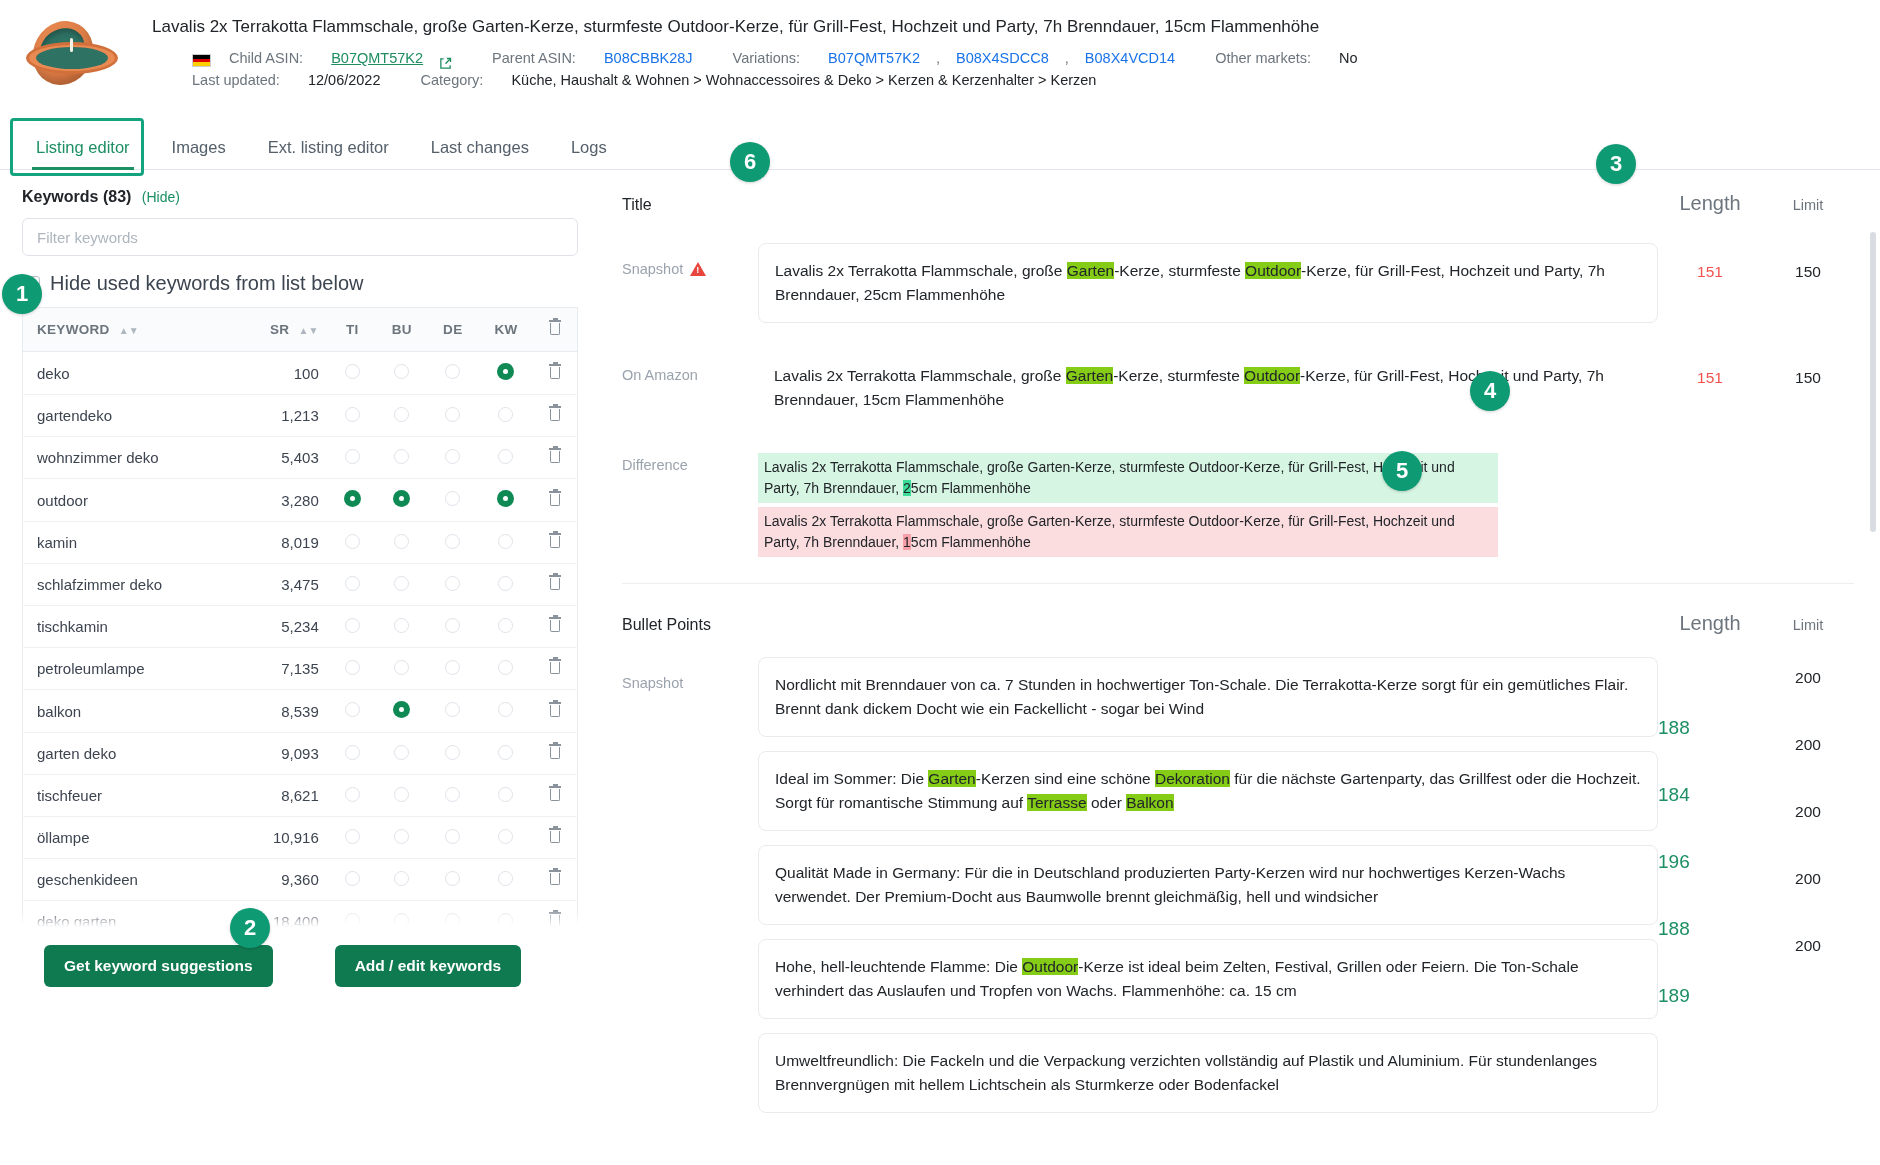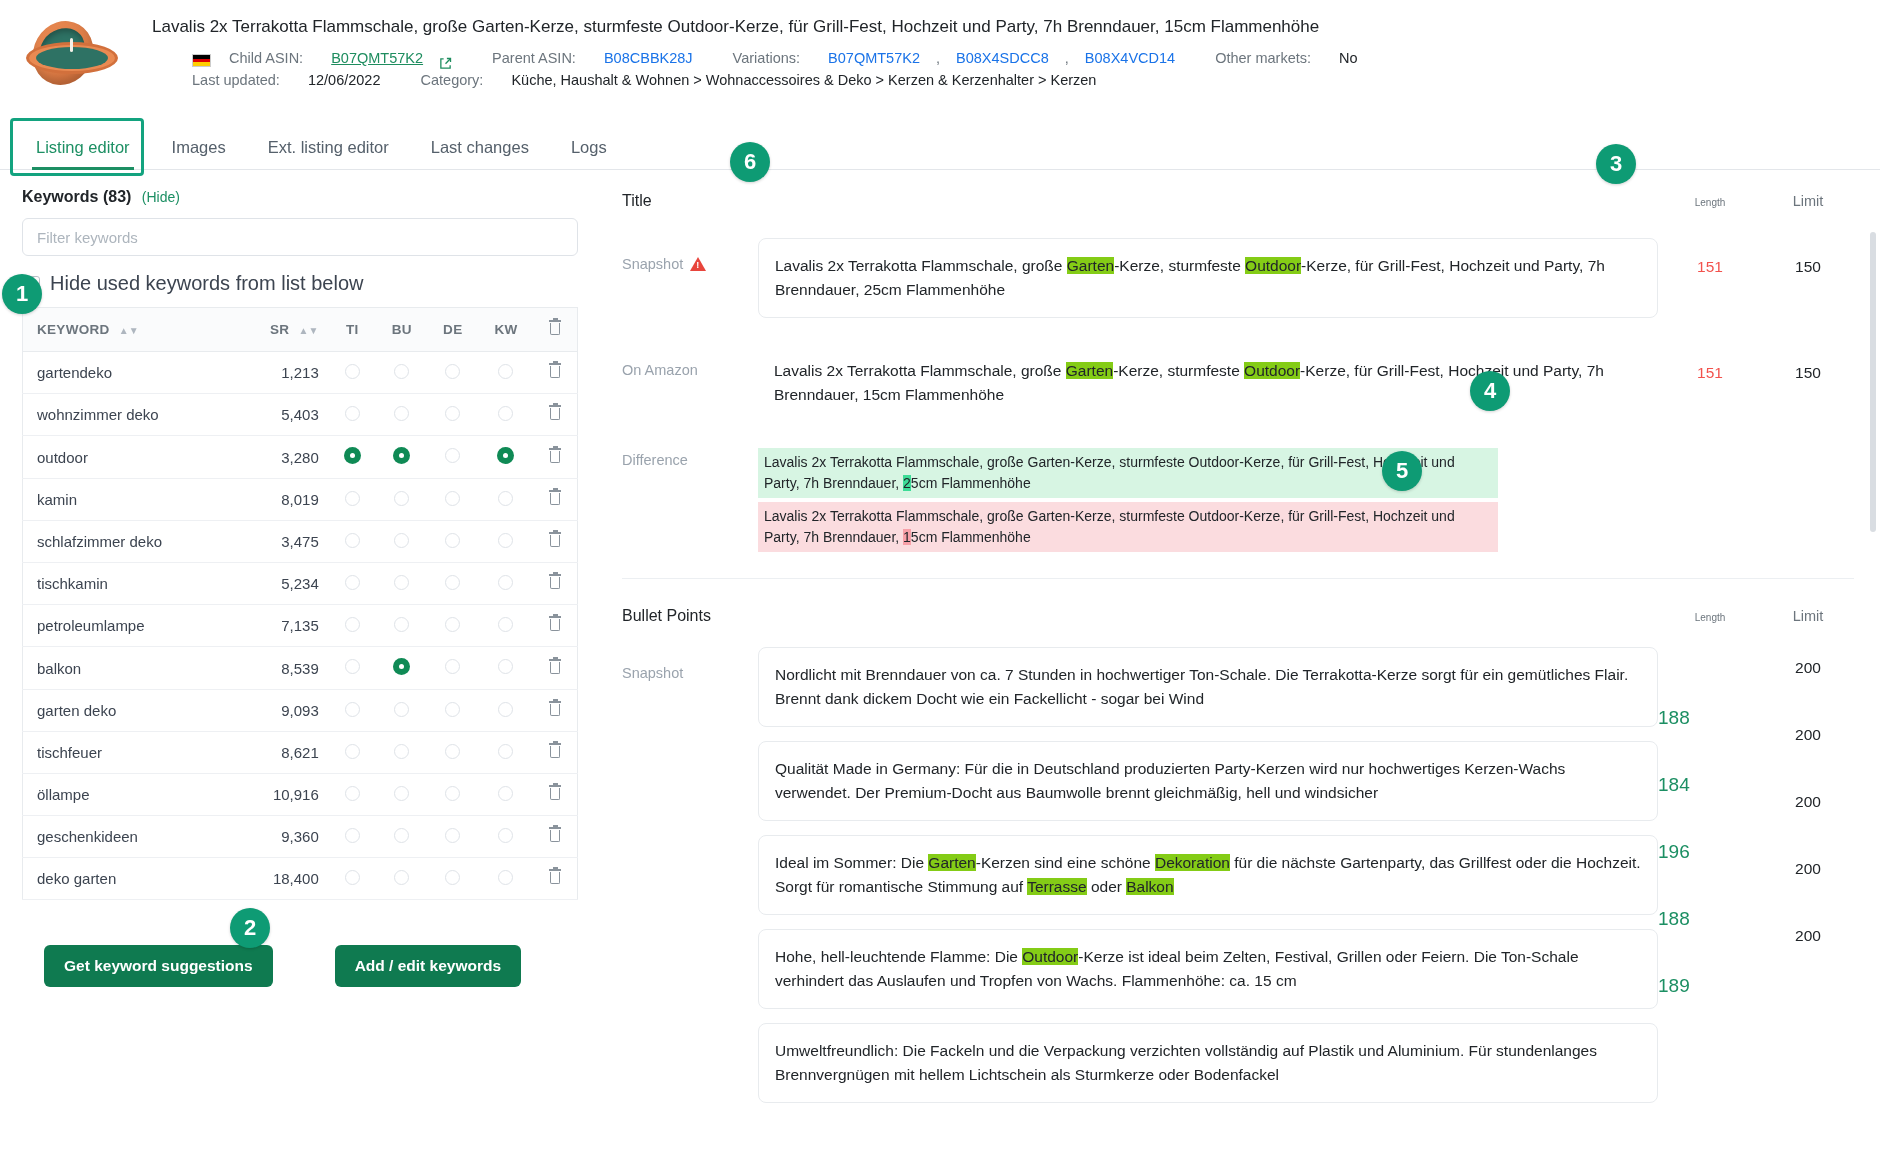--- a/index.html
+++ b/index.html
@@ -113,21 +113,21 @@
   .toggle-area { margin-left:auto; display:flex; align-items:center; gap:11px; font-size:14.5px; }
   .tg-left { color:#6c757d; }
   .tg-right { color:#1c8f63; }
   .switch { width:36px; height:20px; border-radius:12px; background:#0f8a66; position:relative; cursor:pointer; }
   .switch .knob { position:absolute; top:2px; right:2px; width:16px; height:16px; border-radius:50%; background:#fff; }
 
   
   .sec { padding-bottom:6px; }
   .sec-head { display:flex; align-items:baseline; margin-bottom:28px; }
   .sec-title { font-size:16px; font-weight:normal; color:#212529; }
-  .col-length { width:104px; text-align:center; font-size:10px; color:#6c757d; margin-left:auto; }
+  .col-length { width:104px; text-align:center; font-size:20px; color:#6c757d; margin-left:auto; }
   .col-limit { width:92px; text-align:center; font-size:14.5px; color:#6c757d; }
 
   .row { display:flex; align-items:flex-start; margin-bottom:26px; }
   .row-label { width:136px; flex:0 0 136px; font-size:14.5px; color:#9aa3ad; padding-top:18px; display:flex; align-items:center; gap:7px; }
   .warn { display:inline-block; width:0; height:0; border-left:8px solid transparent; border-right:8px solid transparent; border-bottom:14px solid #e8453c; position:relative; }
   .warn:after { content:"!"; position:absolute; left:-2px; top:3px; font-size:9px; color:#fff; font-weight:bold; }
   .row-body { flex:1; min-width:0; }
   .box {
     border:1px solid #e8ebee; border-radius:8px; padding:15px 16px;
     font-size:15.5px; line-height:1.55; color:#212529; background:#fff;
@@ -257,20 +257,29 @@
             <th>BU</th>
             <th>DE</th>
             <th>KW</th>
             <th>
               <span class="trash"><i class="hdl"></i><i class="lid"></i><i class="can"></i></span>
             </th>
           </tr>
         </thead>
         <tbody id="kw-body">
             <tr>
+              <td class="kwcol">deko</td>
+              <td class="srcol">100</td>
+              <td><span class="radio"></span></td>
+              <td><span class="radio"></span></td>
+              <td><span class="radio"></span></td>
+              <td><span class="radio on"></span></td>
+              <td><span class="trash"><i class="hdl"></i><i class="lid"></i><i class="can"></i></span></td>
+            </tr>
+            <tr>
               <td class="kwcol">gartendeko</td>
               <td class="srcol">1,213</td>
               <td><span class="radio"></span></td>
               <td><span class="radio"></span></td>
               <td><span class="radio"></span></td>
               <td><span class="radio"></span></td>
               <td><span class="trash"><i class="hdl"></i><i class="lid"></i><i class="can"></i></span></td>
             </tr>
             <tr>
               <td class="kwcol">wohnzimmer deko</td>
@@ -443,22 +452,22 @@
       <div class="sec-head" style="margin-bottom:22px">
         <div class="sec-title">Bullet Points</div>
         <div class="col-length">Length</div>
         <div class="col-limit">Limit</div>
       </div>
 
       <div class="bp-rows">
         <div class="bp-left">Snapshot</div>
         <div class="bp-mid bp-list" id="bp-list">
             <div class="box">Nordlicht mit Brenndauer von ca. 7 Stunden in hochwertiger Ton-Schale. Die Terrakotta-Kerze sorgt für ein gemütliches Flair. Brennt dank dickem Docht wie ein Fackellicht - sogar bei Wind</div>
+            <div class="box">Ideal im Sommer: Die <mark>Garten</mark>-Kerzen sind eine schöne <mark>Dekoration</mark> für die nächste Gartenparty, das Grillfest oder die Hochzeit. Sorgt für romantische Stimmung auf <mark>Terrasse</mark> oder <mark>Balkon</mark></div>
             <div class="box">Qualität Made in Germany: Für die in Deutschland produzierten Party-Kerzen wird nur hochwertiges Kerzen-Wachs verwendet. Der Premium-Docht aus Baumwolle brennt gleichmäßig, hell und windsicher</div>
-            <div class="box">Ideal im Sommer: Die <mark>Garten</mark>-Kerzen sind eine schöne <mark>Dekoration</mark> für die nächste Gartenparty, das Grillfest oder die Hochzeit. Sorgt für romantische Stimmung auf <mark>Terrasse</mark> oder <mark>Balkon</mark></div>
             <div class="box">Hohe, hell-leuchtende Flamme: Die <mark>Outdoor</mark>-Kerze ist ideal beim Zelten, Festival, Grillen oder Feiern. Die Ton-Schale verhindert das Auslaufen und Tropfen von Wachs. Flammenhöhe: ca. 15 cm</div>
             <div class="box">Umweltfreundlich: Die Fackeln und die Verpackung verzichten vollständig auf Plastik und Aluminium. Für stundenlanges Brennvergnügen mit hellem Lichtschein als Sturmkerze oder Bodenfackel</div>
           </div>
         <div class="bp-meta" id="bp-meta">
             <div class="bp-meta-row">
               <div class="l len-green">188</div>
               <div class="m">200</div>
             </div>
             <div class="bp-meta-row">
               <div class="l len-green">184</div>

